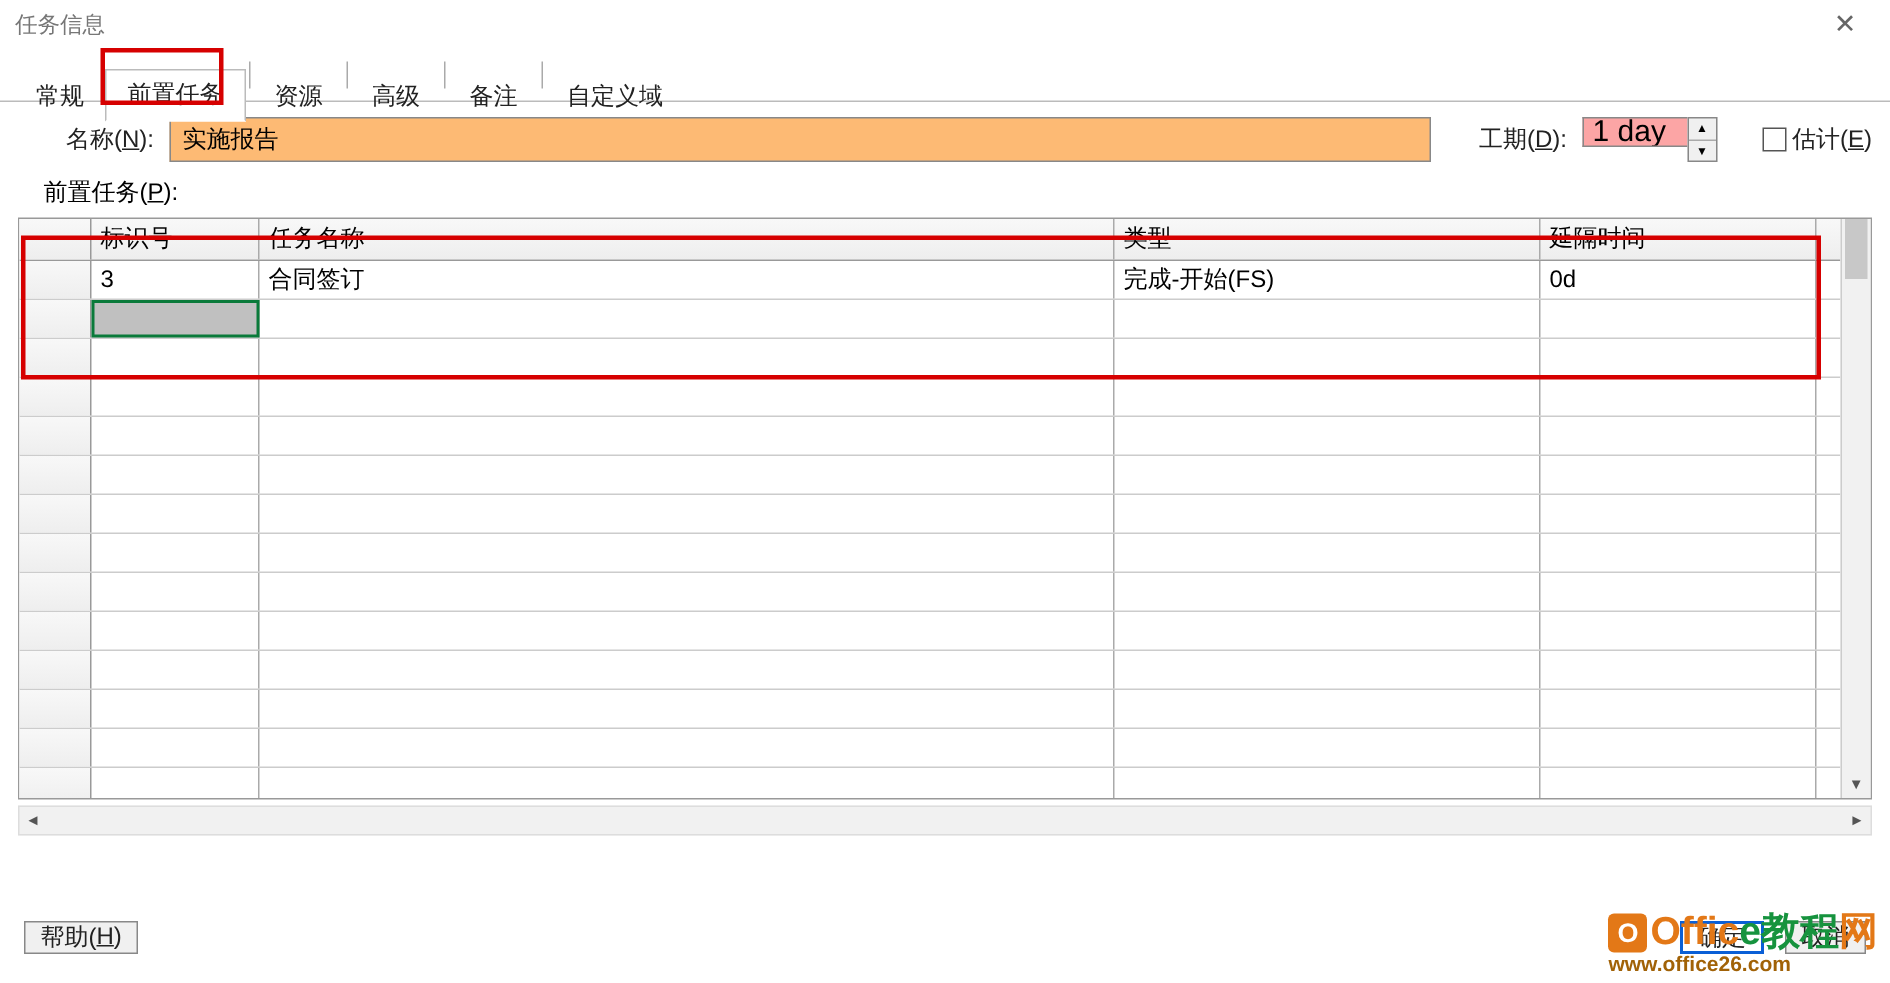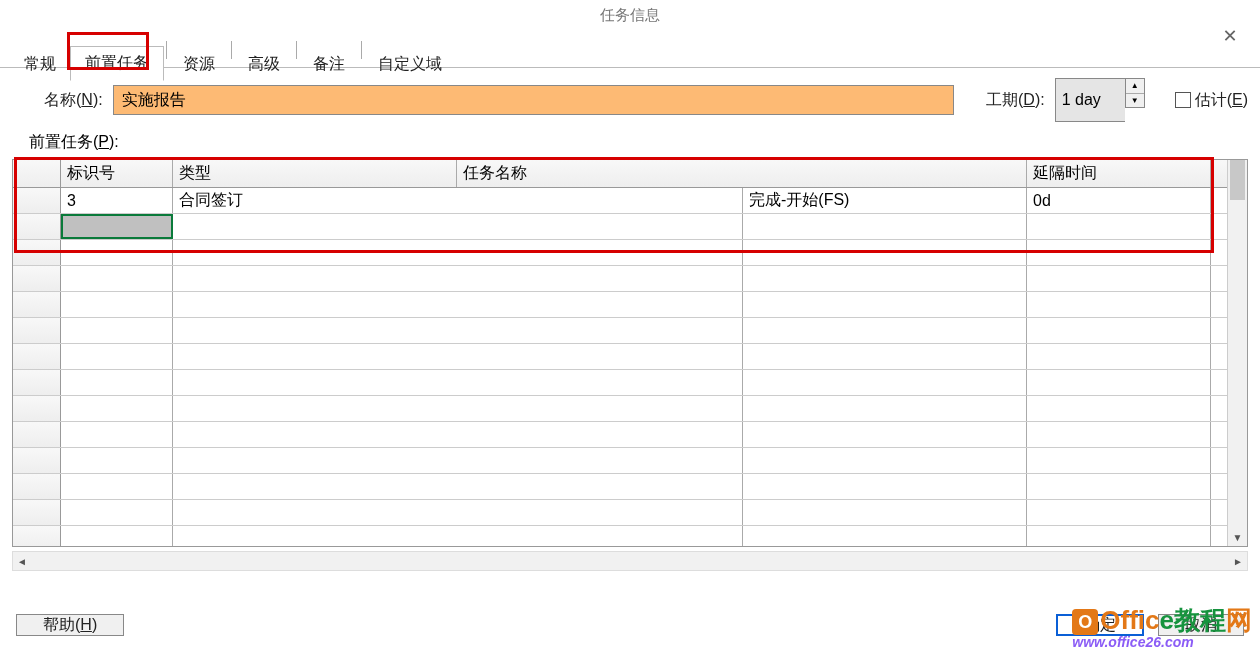--- a/index.html
+++ b/index.html
@@ -1,30 +1,30 @@
 <!DOCTYPE html>
 <html><head>
 <meta charset="utf-8">
 <style>
   * { box-sizing: border-box; font-family: "Microsoft YaHei", "Segoe UI", sans-serif; }
   body { margin: 0; padding: 0; background: #fff; width: 1260px; height: 655px; overflow: hidden; position: relative; }
   .dialog { width: 1260px; height: 655px; background: #fff; position: relative; }
 
-  .titlebar { height: 32px; padding: 6px 10px; font-size: 15px; color: #777; display: flex; align-items: center; flex-direction: column; }
+  .titlebar { height: 32px; padding: 6px 10px; font-size: 15px; color: #777; display: flex; align-items: center; }
   .titlebar .close { margin-left: auto; width: 40px; text-align: center; font-size: 18px; color: #666; }
 
   .tabs { display: flex; align-items: flex-end; border-bottom: 1px solid #bbb; padding-left: 10px; height: 36px; }
   .tab { padding: 6px 14px; font-size: 16px; color: #222; position: relative; top:14px; }
   .tab.active { border:1px solid #bbb; border-bottom:1px solid #fff; background:#fff; }
   .tab-sep { width:1px; height:18px; background:#aaa; align-self:center; margin:0 2px; }
 
   .row-name { display:flex; align-items:center; padding:10px 12px 6px 12px; gap:10px;margin-left:32px; }
   .lbl { font-size:16px; color:#222; white-space:nowrap; }
   .name-input { flex:1; height:30px; border:1px solid #888; padding:2px 8px; font-size:16px; background:#fdba74; }
-  .dur-input { width:70px; height:44px; border:1px solid #888; border-right:none; padding:2px 6px; font-size:16px; background:#e5e5e5; text-align:left; }
+  .dur-input { width:70px; height:20px; border:1px solid #888; border-right:none; padding:2px 6px; font-size:20px; background:#fca5a5; text-align:left; }
   .spin { width:20px; height:30px; border:1px solid #888; display:flex; flex-direction:column; background:#f0f0f0; }
   .spin span { flex:1; display:flex; align-items:center; justify-content:center; font-size:8px; border-bottom:1px solid #aaa; }
   .spin span:last-child{border-bottom:none;}
   .chk { width:16px; height:16px; border:1px solid #555; display:inline-block; vertical-align:middle; margin-right:4px;}
 
   .pred-label { padding: 4px 12px 6px 12px; font-size:16px;margin-left:17px; }
 
   .grid-wrap { position:relative; margin:0 12px; border:1px solid #999; height:388px; }
   .grid-scroll-v { position:absolute; right:0; top:0; bottom:0; width:20px; background:#f1f1f1; border-left:1px solid #ccc; }
   .grid-scroll-v .thumb{ position:absolute; top:0; left:2px; right:2px; height:40px; background:#c8c8c8; }
@@ -42,28 +42,28 @@
   .data-row { display:flex; height:26px; border-bottom:1px solid #ccc; }
   .data-row .col-rowhdr { background:linear-gradient(#f8f8f8,#eee); }
 
   .sel-cell { background:#c0c0c0; outline:2px solid #0a7a3a; outline-offset:-2px; }
 
   .hscroll { margin:4px 12px 0 12px; height:20px; background:#f1f1f1; border:1px solid #ddd; position:relative;}
   .hscroll .l{position:absolute;left:0;top:0;bottom:0;width:18px;display:flex;align-items:center;justify-content:center;font-size:10px;color:#555;}
   .hscroll .r{position:absolute;right:0;top:0;bottom:0;width:18px;display:flex;align-items:center;justify-content:center;font-size:10px;color:#555;}
 
   .btnbar { position:absolute; left:0; right:0; bottom:0; height:60px; padding:12px 16px; display:flex; align-items:center; }
-  .btn { height:22px; padding:0 26px; border:1px solid #888; background:#f0f0f0; font-size:16px; color:#222; display:flex; align-items:center; }
+  .btn { height:22px; padding:0 10px; border:1px solid #888; background:#f0f0f0; font-size:16px; color:#222; display:flex; align-items:center; }
   .btn.primary { border:2px solid #0a5fd6; background:#fff; }
   .spacer{flex:1;}
 
   .watermark { position:absolute; right:8px; bottom:6px; font-weight:bold; font-family:Arial,sans-serif; line-height:1; }
   .watermark .big { font-size:26px; }
   .watermark .big .o1{color:#e37817;} .watermark .big .t1{color:#16933e;} .watermark .big .t2{color:#e37817;}
-  .watermark .sm { font-size:14px; color:#8b5cf6;font-style:italic; }
+  .watermark .sm { font-size:14px; color:#a16207; }
   .wm-badge{ display:inline-flex; width:26px;height:26px;background:#e37817;color:#fff;align-items:center;justify-content:center;border-radius:4px;font-weight:bold;font-size:18px;margin-right:2px; vertical-align:middle;}
 
   .red-box{ position:absolute; border:3px solid #d60000; pointer-events:none; }
   u.mn{text-decoration:underline;}
 </style>
 </head>
 <body>
 
 <div class="dialog">
 
@@ -104,22 +104,22 @@
     </span>
   </div>
 
   <div class="pred-label"><span>前置任务(</span><u class="mn">P</u><span>):</span></div>
 
   <div class="grid-wrap">
     <div class="grid">
       <div class="hdr-row">
         <div class="g-cell col-rowhdr"></div>
         <div class="g-cell col-id">标识号</div>
+        <div class="g-cell col-name">任务名称</div>
         <div class="g-cell col-type">类型</div>
-        <div class="g-cell col-name">任务名称</div>
         <div class="g-cell col-lag">延隔时间</div>
       </div>
       <div class="data-row">
         <div class="g-cell col-rowhdr"></div>
         <div class="g-cell col-id">3</div>
         <div class="g-cell col-name">合同签订</div>
         <div class="g-cell col-type">完成-开始(FS)</div>
         <div class="g-cell col-lag">0d</div>
       </div>
       <div class="data-row">

